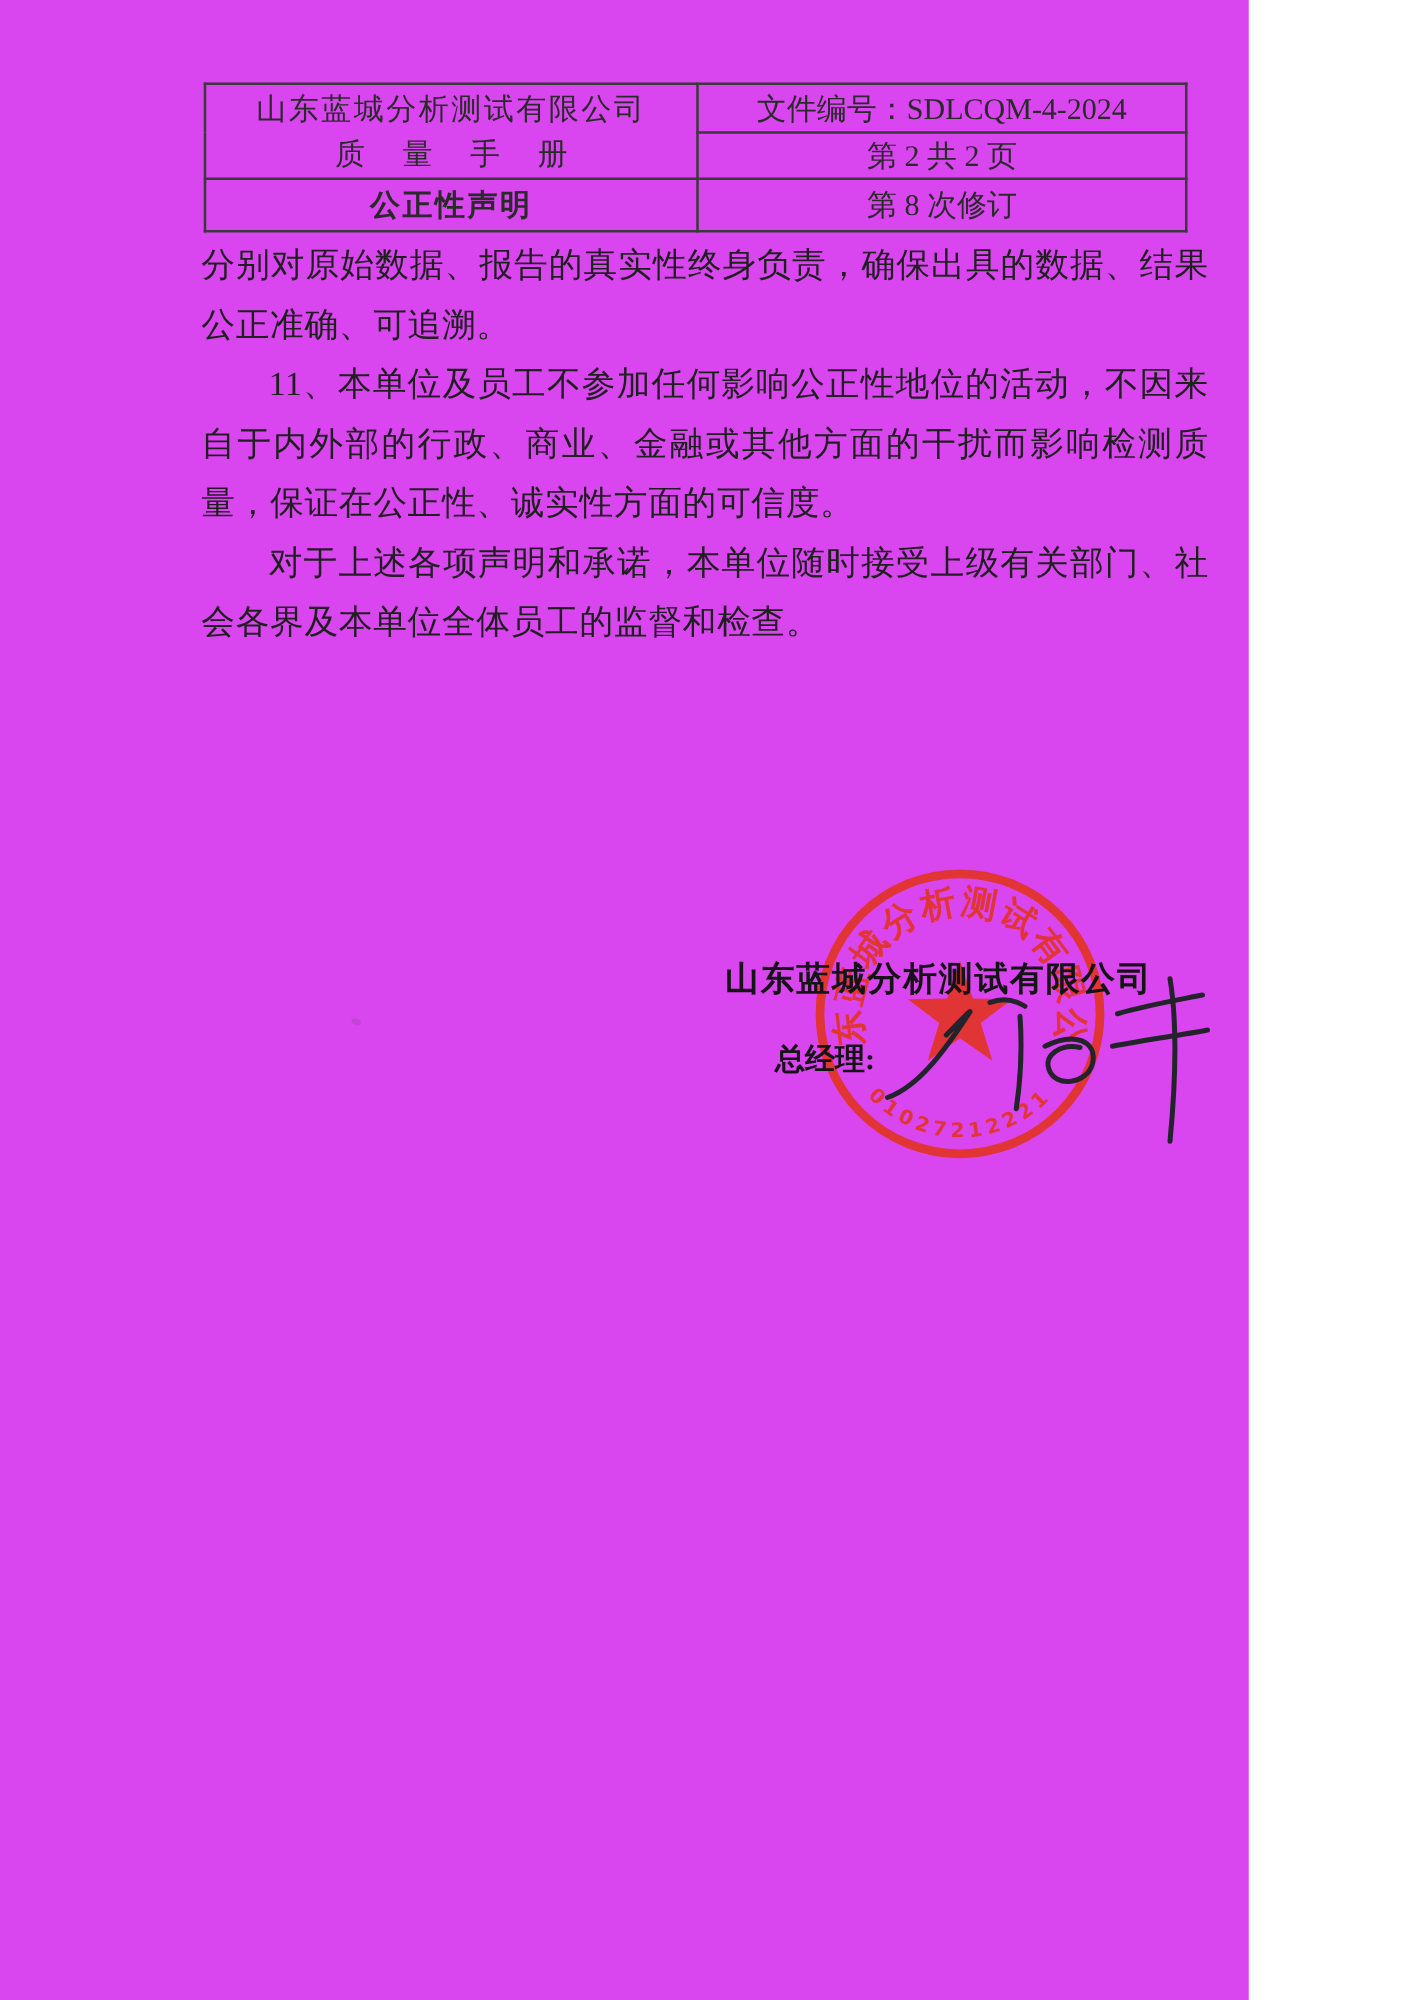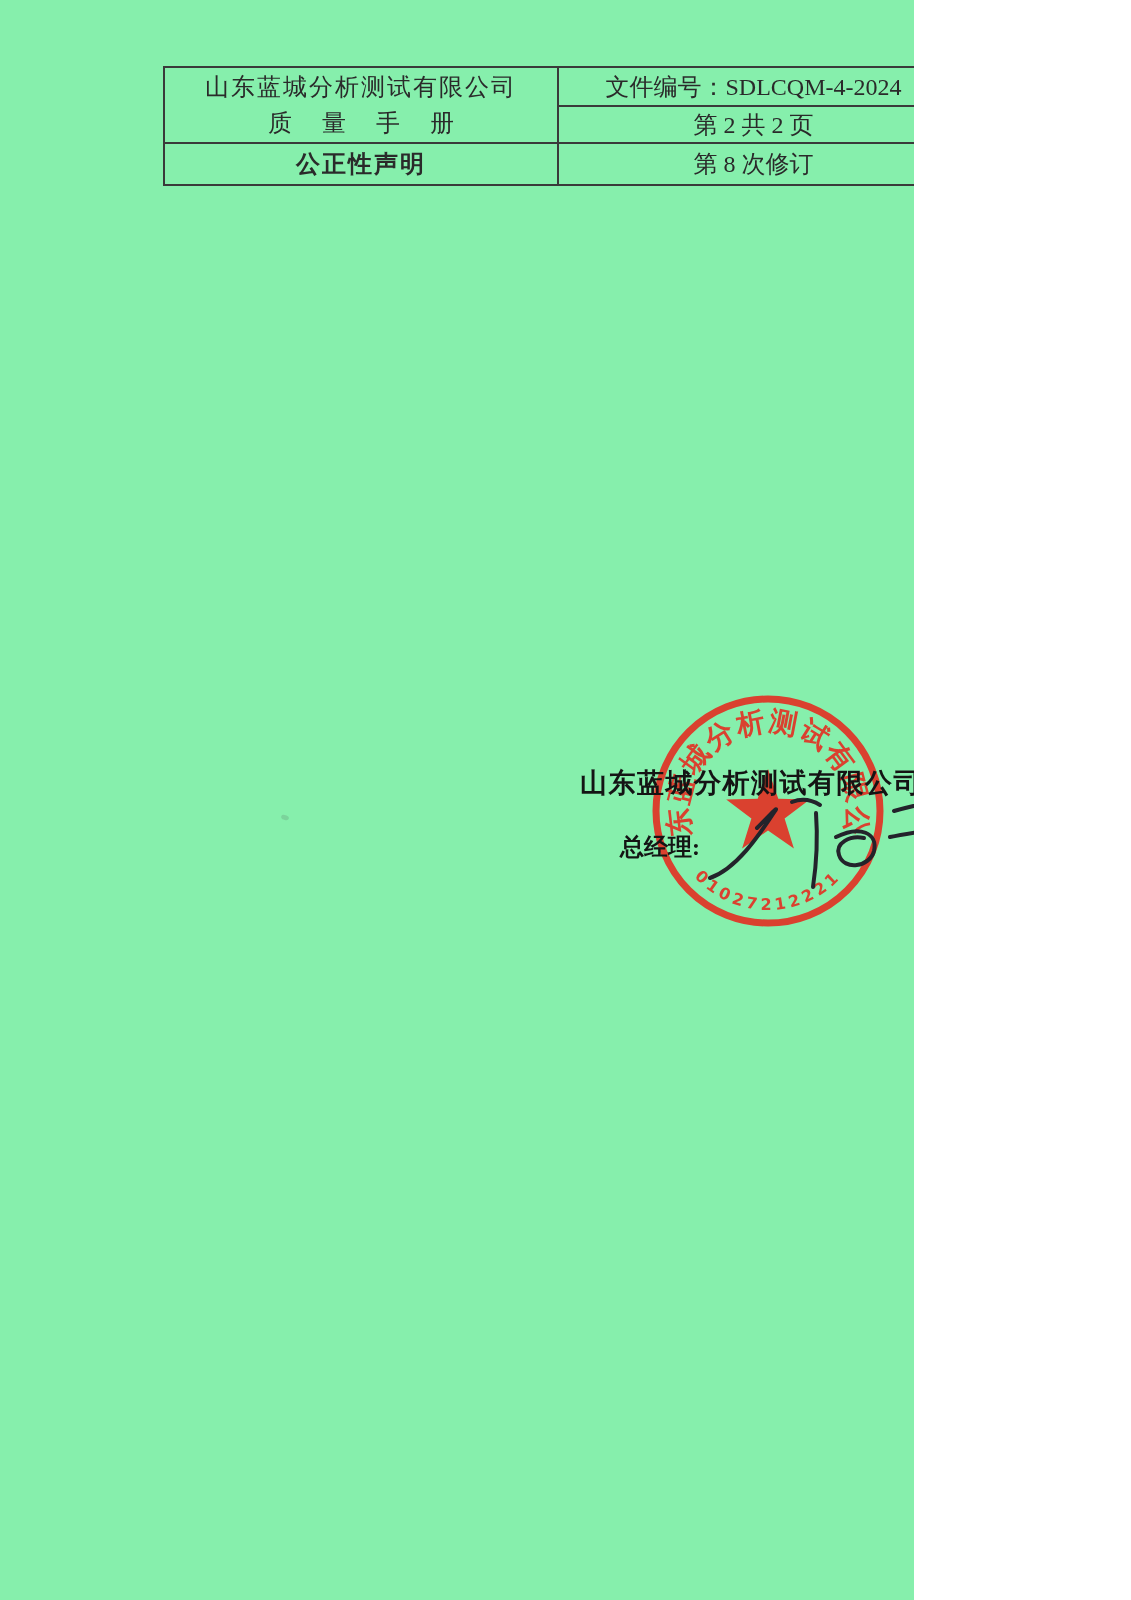--- a/index.html
+++ b/index.html
@@ -1,17 +1,17 @@
 <!DOCTYPE html>
 <html style="--seal-color: #e13426;"><head>
 <meta charset="utf-8">
 <style>
   html,body { margin:0; padding:0; background:#ffffff; }
   .page {
-    position:relative; width:914px; height:1600px; background:#86efac;
+    position:relative; width:999px; height:1600px; background:#d946ef;
     font-family:"Liberation Serif","DejaVu Serif",serif; color:#212121; overflow:hidden;
   }
 
   
   table.header-table {
     position:absolute; left:163px; top:66px; width:787px; height:116px;
     border-collapse:collapse; table-layout:fixed;
   }
   .header-table td {
     border:2px solid #3a3a3a; padding:0; text-align:center; vertical-align:middle;
@@ -94,20 +94,23 @@
         <span class="hdr-section">公正性声明</span>
       </td>
       <td>
         <span>第 8 次修订</span>
       </td>
     </tr>
   </tbody>
     </table>
 
   <div class="doc-body">
+    <p class="no-indent">分别对原始数据、报告的真实性终身负责，确保出具的数据、结果公正准确、可追溯。</p>
+    <p>11、本单位及员工不参加任何影响公正性地位的活动，不因来自于内外部的行政、商业、金融或其他方面的干扰而影响检测质量，保证在公正性、诚实性方面的可信度。</p>
+    <p>对于上述各项声明和承诺，本单位随时接受上级有关部门、社会各界及本单位全体员工的监督和检查。</p>
   </div>
 
   <svg class="seal-svg" viewBox="0 0 252 252" xmlns="http://www.w3.org/2000/svg">
     <defs>
       <path id="ringPath" d="M 53.5,159.8 A 80,80 0 1 1 198.5,159.8"></path>
       <path id="serialPath" d="M 33,159.9 A 99,99 0 0 0 219,159.9"></path>
     </defs>
     <circle class="seal-ring" cx="126" cy="126" r="112"></circle>
     <polygon class="seal-star" points="126,84 136.3,113.8 167.8,114.4 142.6,133.4 151.9,163.6 126,145.5 100.1,163.6 109.4,133.4 84.2,114.4 115.7,113.8"></polygon>
     <text class="seal-ringtext">

